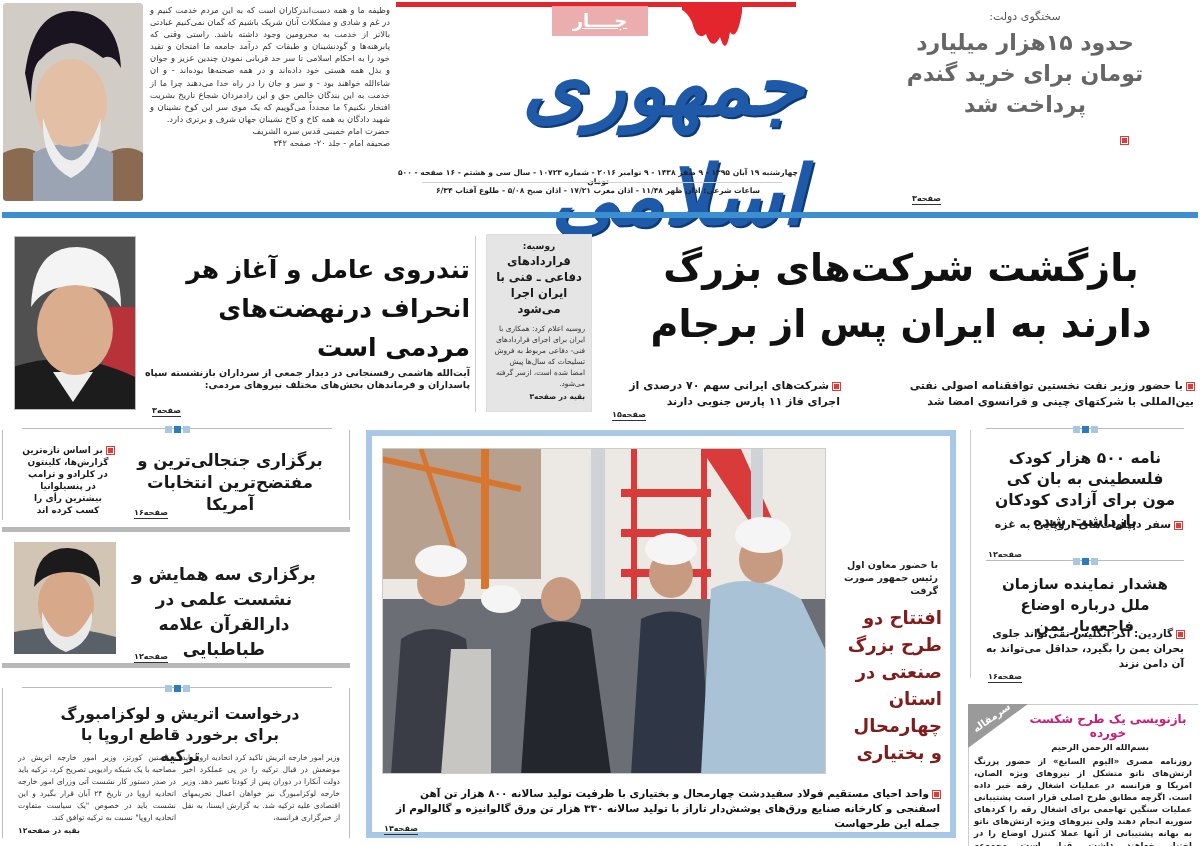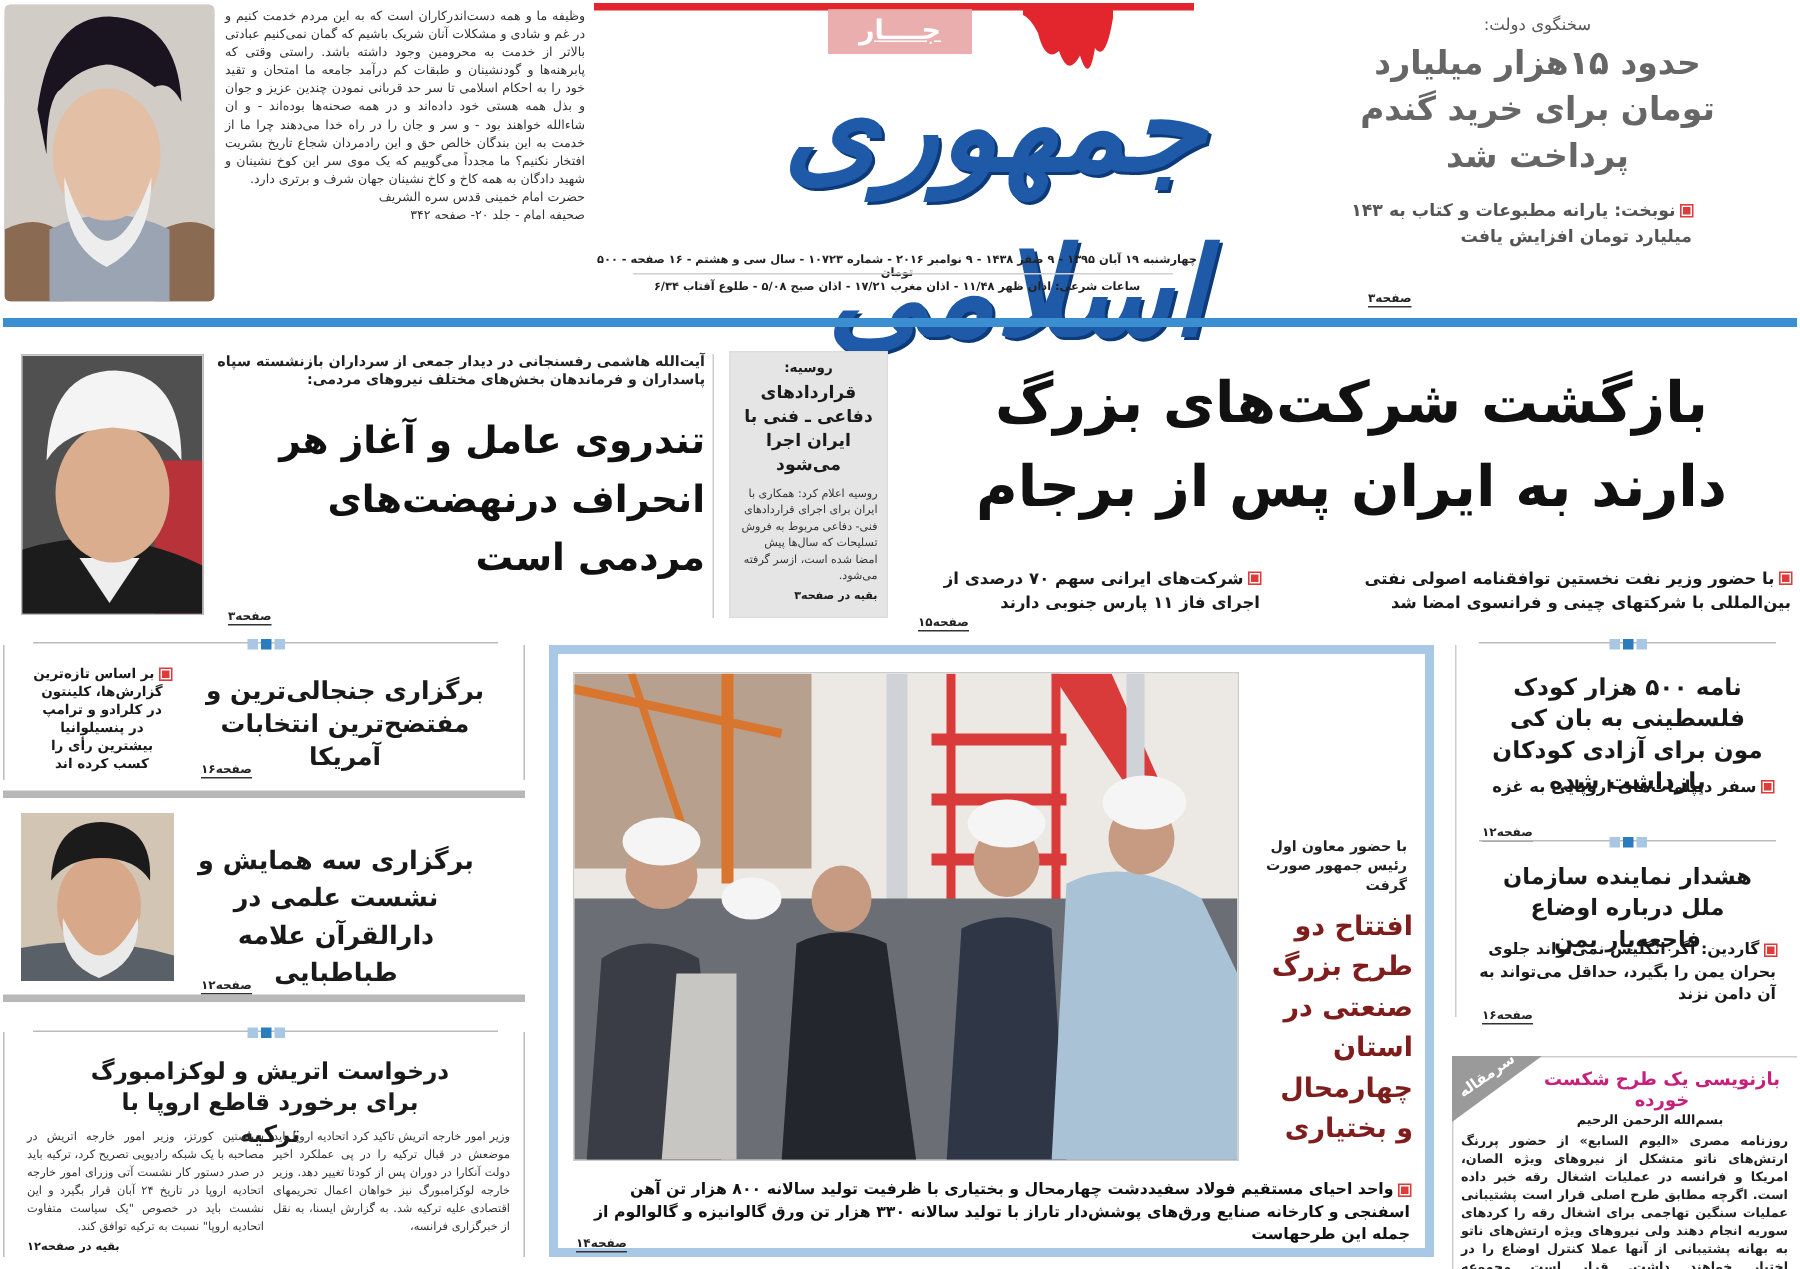--- a/index.html
+++ b/index.html
@@ -49,43 +49,43 @@
   <div class="abs" style="left:0;top:30px;width:412px;text-align:right;font-family:'DejaVu Serif',serif;font-weight:bold;font-size:82px;line-height:110px;color:#1f5aa8;font-style:italic;letter-spacing:2px;text-shadow:2px 2px 0 #0d3a78;">جمهوری اسلامی</div>
   <div class="abs center" style="left:0;top:168px;width:412px;font-size:7.6px;font-weight:bold;color:#222;">چهارشنبه ۱۹ آبان ۱۳۹۵ - ۹ صفر ۱۴۳۸ - ۹ نوامبر ۲۰۱۶ - شماره ۱۰۷۲۳ - سال سی و هشتم - ۱۶ صفحه - ۵۰۰ تومان</div>
   <div class="abs" style="left:30px;top:182px;width:360px;height:1px;background:#cfcfcf;"></div>
   <div class="abs center" style="left:0;top:186px;width:412px;font-size:7.6px;font-weight:bold;color:#222;">ساعات شرعی: اذان ظهر ۱۱/۴۸ - اذان مغرب ۱۷/۲۱ - اذان صبح ۵/۰۸ - طلوع آفتاب ۶/۳۴</div>
 </div>
 
 <div class="abs center" style="left:900px;top:10px;width:250px;">
   <div style="font-size:11px;color:#555;">سخنگوی دولت:</div>
   <div style="font-size:22px;font-weight:bold;color:#666;line-height:31px;margin-top:4px;">حدود ۱۵هزار میلیارد تومان برای خرید گندم پرداخت شد</div>
   <div class="rtl" style="margin-top:12px;padding-right:22px;font-size:11.5px;font-weight:bold;color:#555;line-height:17px;">
-    <span class="bullet"></span><span>نوبخت: یارانه مطبوعات و کتاب به ۱۴۳ میلیارد تومان افزایش یافت</span>
+    <span class="bullet"></span>
   </div>
 </div>
 <div class="abs" style="left:912px;top:186px;">
   <span class="pageref">صفحه۳</span>
 </div>
 
 <div class="abs" style="left:2px;top:212px;width:1196px;height:6px;background:#3b8fd0;"></div>
 
 <div class="abs" style="left:14px;top:236px;width:122px;height:174px;border:1px solid #bbb;overflow:hidden;">
   <svg width="122" height="174" viewBox="0 0 122 174">
     <rect width="122" height="174" fill="#505050"></rect>
     <rect x="90" y="70" width="32" height="104" fill="#b8323a"></rect>
     <path d="M0 130 Q60 110 122 140 L122 174 L0 174 Z" fill="#1c1c1c"></path>
     <path d="M40 135 L60 165 L80 135 Z" fill="#eee"></path>
     <ellipse cx="62" cy="92" rx="38" ry="46" fill="#d9ad8e"></ellipse>
     <path d="M18 70 Q20 10 64 10 Q108 12 108 70 Q96 50 62 48 Q30 50 18 70 Z" fill="#f4f4f4"></path>
   </svg>
 </div>
 
 <div class="abs" style="left:140px;top:236px;width:330px;">
+  <div class="rtl" style="margin-top:14px;font-size:25px;font-weight:bold;line-height:39px;color:#111;padding-left:30px;">تندروی عامل و آغاز هر انحراف درنهضت‌های مردمی است</div>
   <div class="rtl" style="font-size:9.5px;font-weight:bold;line-height:12px;color:#222;">آیت‌الله هاشمی رفسنجانی در دیدار جمعی از سرداران بازنشسته سپاه پاسداران و فرماندهان بخش‌های مختلف نیروهای مردمی:</div>
-  <div class="rtl" style="margin-top:14px;font-size:25px;font-weight:bold;line-height:39px;color:#111;padding-left:30px;">تندروی عامل و آغاز هر انحراف درنهضت‌های مردمی است</div>
 </div>
 <div class="abs" style="left:152px;top:398px;">
   <span class="pageref">صفحه۳</span>
 </div>
 <div class="abs" style="left:475px;top:236px;width:1px;height:176px;background:#ccc;"></div>
 
 <div class="abs" style="left:486px;top:234px;width:106px;height:178px;background:#e5e5e5;border:1px solid #ddd;padding:6px 6px;">
   <div class="center" style="font-size:9px;font-weight:bold;">روسیه:</div>
   <div class="center" style="font-size:11.5px;font-weight:bold;line-height:16px;margin-top:2px;">قراردادهای دفاعی ـ فنی با ایران اجرا می‌شود</div>
   <div class="rtl small-body" style="margin-top:6px;font-size:7.4px;line-height:11px;">روسیه اعلام کرد: همکاری با ایران برای اجرای قراردادهای فنی- دفاعی مربوط به فروش تسلیحات که سال‌ها پیش امضا شده است، ازسر گرفته می‌شود.</div>

